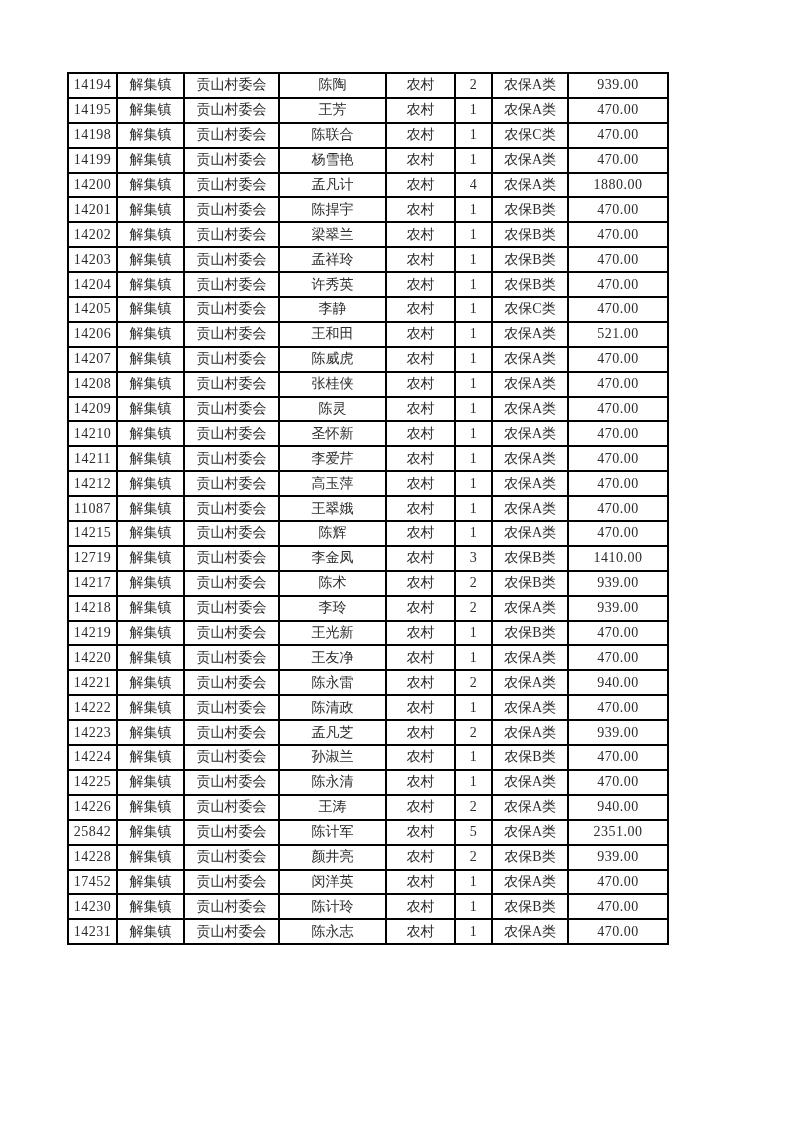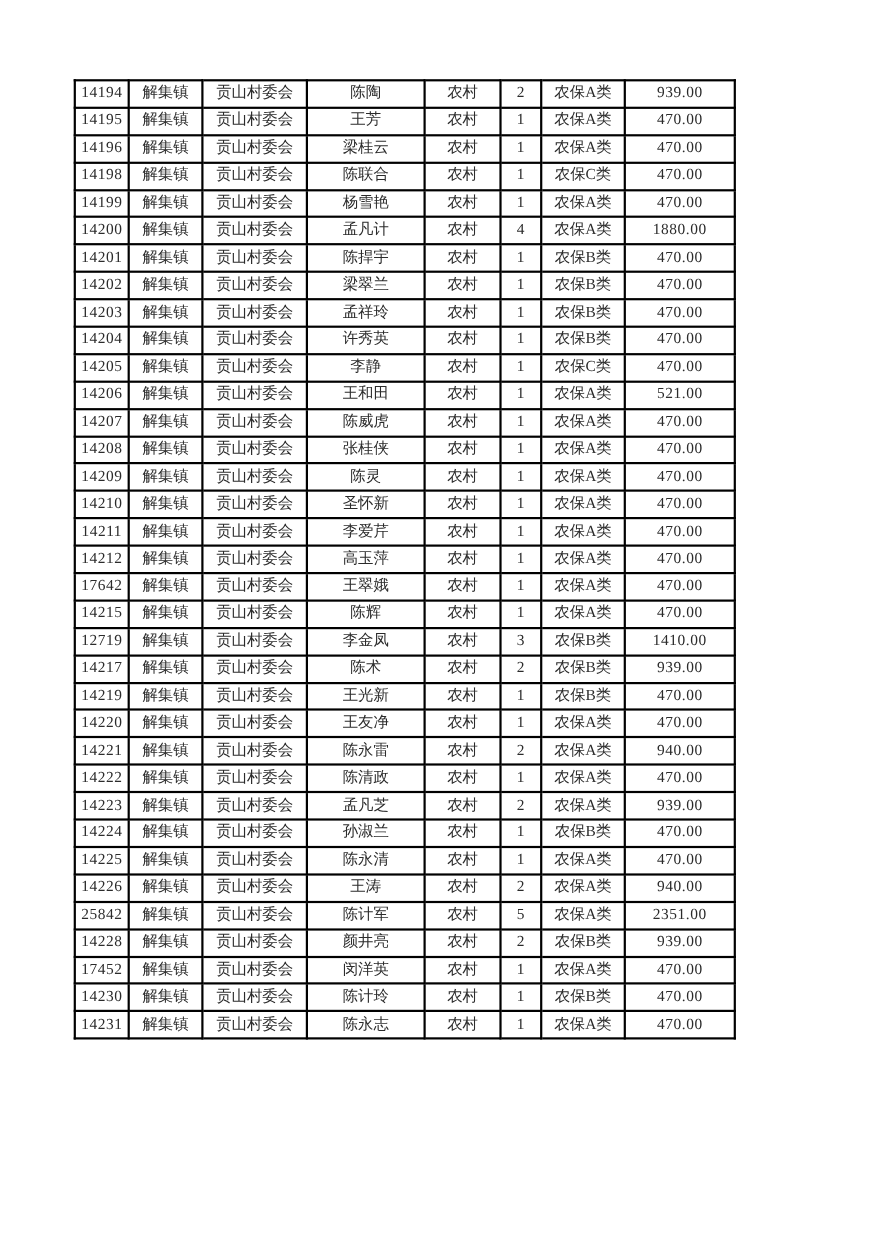--- a/index.html
+++ b/index.html
@@ -90,30 +90,20 @@
           <td class="cell-id">14195</td>
           <td class="cell-town">解集镇</td>
           <td class="cell-village">贡山村委会</td>
           <td class="cell-name">王芳</td>
           <td class="cell-type">农村</td>
           <td class="cell-count">1</td>
           <td class="cell-category">农保A类</td>
           <td class="cell-amount">470.00</td>
         </tr>
         <tr>
-          <td class="cell-id">14196</td>
-          <td class="cell-town">解集镇</td>
-          <td class="cell-village">贡山村委会</td>
-          <td class="cell-name">梁桂云</td>
-          <td class="cell-type">农村</td>
-          <td class="cell-count">1</td>
-          <td class="cell-category">农保A类</td>
-          <td class="cell-amount">470.00</td>
-        </tr>
-        <tr>
           <td class="cell-id">14198</td>
           <td class="cell-town">解集镇</td>
           <td class="cell-village">贡山村委会</td>
           <td class="cell-name">陈联合</td>
           <td class="cell-type">农村</td>
           <td class="cell-count">1</td>
           <td class="cell-category">农保C类</td>
           <td class="cell-amount">470.00</td>
         </tr>
         <tr>
@@ -250,21 +240,21 @@
           <td class="cell-id">14212</td>
           <td class="cell-town">解集镇</td>
           <td class="cell-village">贡山村委会</td>
           <td class="cell-name">高玉萍</td>
           <td class="cell-type">农村</td>
           <td class="cell-count">1</td>
           <td class="cell-category">农保A类</td>
           <td class="cell-amount">470.00</td>
         </tr>
         <tr>
-          <td class="cell-id">17642</td>
+          <td class="cell-id">11087</td>
           <td class="cell-town">解集镇</td>
           <td class="cell-village">贡山村委会</td>
           <td class="cell-name">王翠娥</td>
           <td class="cell-type">农村</td>
           <td class="cell-count">1</td>
           <td class="cell-category">农保A类</td>
           <td class="cell-amount">470.00</td>
         </tr>
         <tr>
           <td class="cell-id">14215</td>
@@ -287,20 +277,30 @@
           <td class="cell-amount">1410.00</td>
         </tr>
         <tr>
           <td class="cell-id">14217</td>
           <td class="cell-town">解集镇</td>
           <td class="cell-village">贡山村委会</td>
           <td class="cell-name">陈术</td>
           <td class="cell-type">农村</td>
           <td class="cell-count">2</td>
           <td class="cell-category">农保B类</td>
+          <td class="cell-amount">939.00</td>
+        </tr>
+        <tr>
+          <td class="cell-id">14218</td>
+          <td class="cell-town">解集镇</td>
+          <td class="cell-village">贡山村委会</td>
+          <td class="cell-name">李玲</td>
+          <td class="cell-type">农村</td>
+          <td class="cell-count">2</td>
+          <td class="cell-category">农保A类</td>
           <td class="cell-amount">939.00</td>
         </tr>
         <tr>
           <td class="cell-id">14219</td>
           <td class="cell-town">解集镇</td>
           <td class="cell-village">贡山村委会</td>
           <td class="cell-name">王光新</td>
           <td class="cell-type">农村</td>
           <td class="cell-count">1</td>
           <td class="cell-category">农保B类</td>

